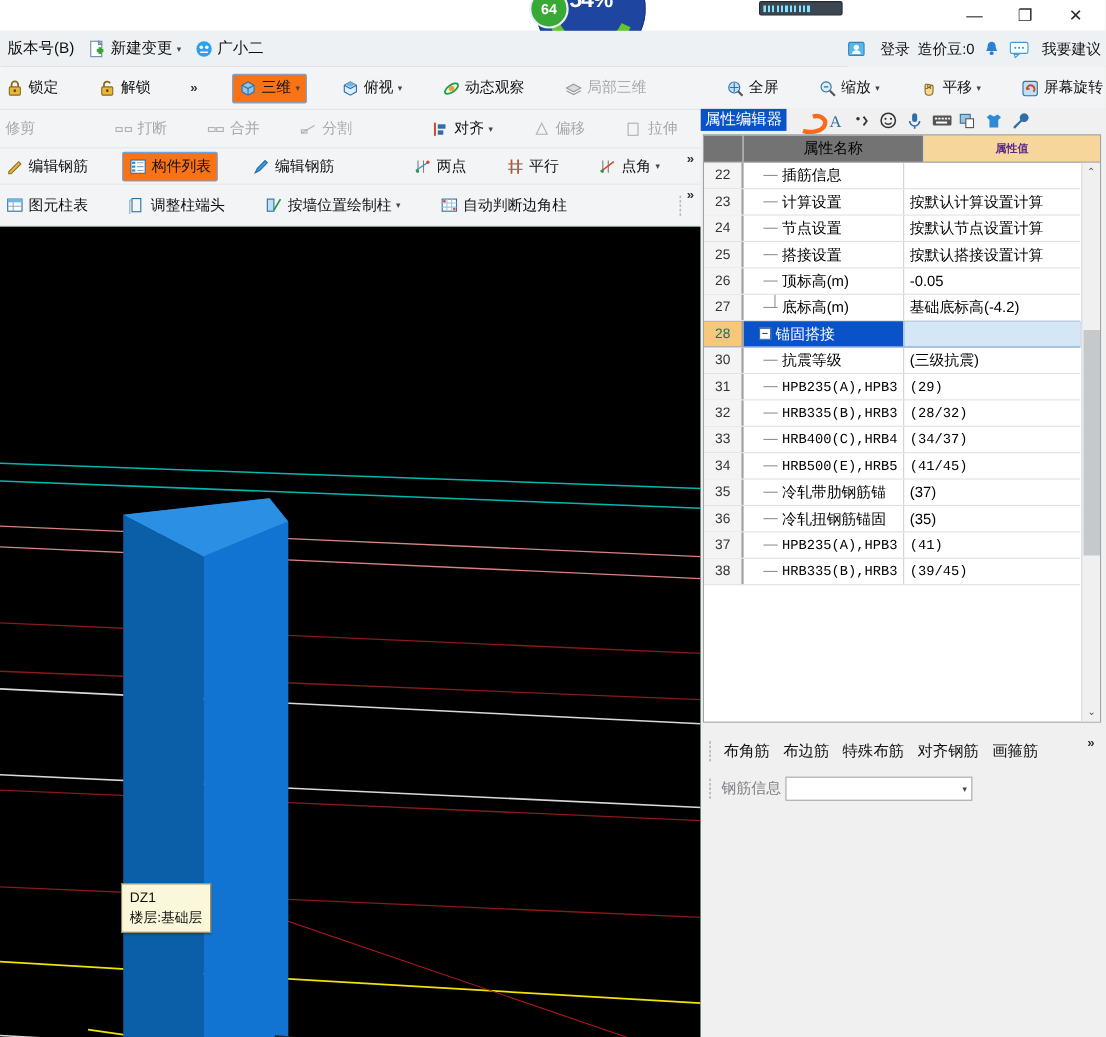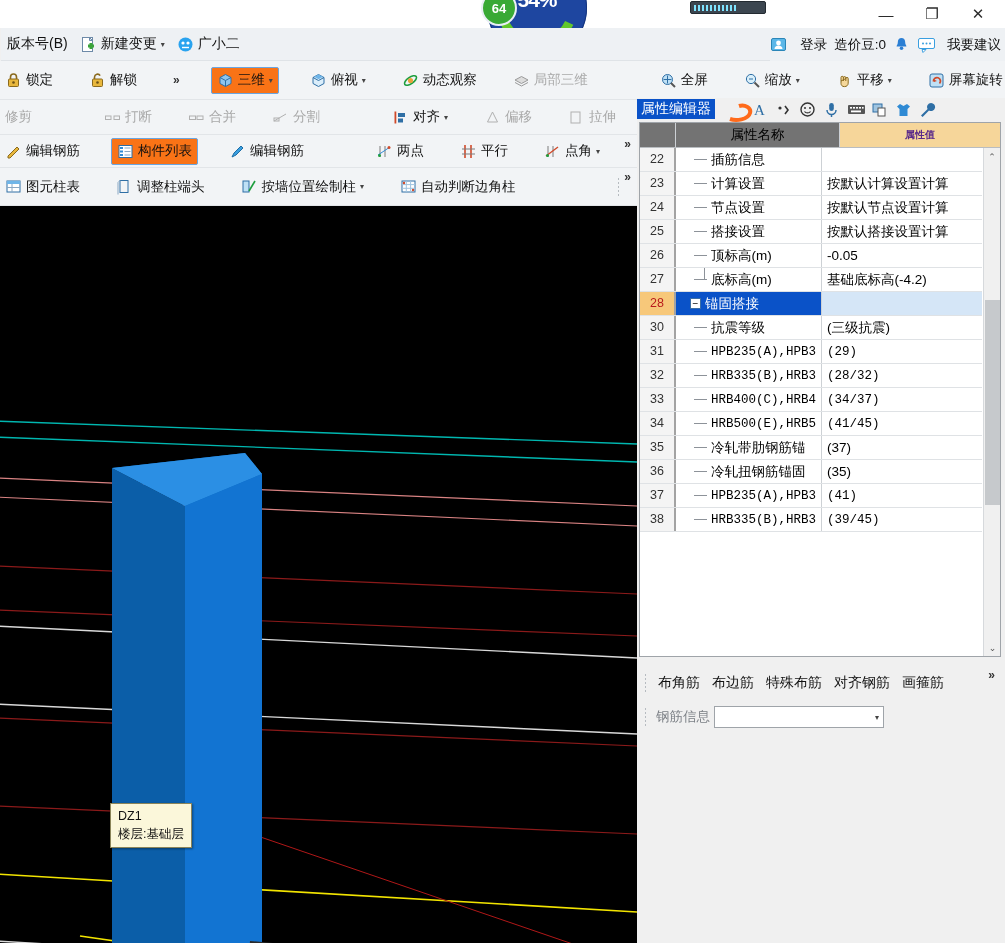--- a/index.html
+++ b/index.html
@@ -81,21 +81,21 @@
   .rows{position:absolute;left:0;top:25px;right:18px;bottom:0;}
   .row{display:flex;height:24px;border-bottom:1px solid #dfe2e5;font-size:13.5px;color:#000;}
   .c-idx{width:36px;background:#f4f4f4;border-right:2px solid #a3a3a3;text-align:center;
     line-height:23px;font-size:12.5px;color:#333;font-family:"Liberation Sans",sans-serif;}
   .c-name{flex:1;border-right:1px solid #cdd1d5;display:flex;align-items:center;gap:4px;padding-left:8px;overflow:hidden;}
   .c-val{width:160px;display:flex;align-items:center;padding-left:5px;overflow:hidden;white-space:nowrap;}
   .dash{display:inline-block;width:13px;height:1px;background:#8d9299;flex:none;margin-left:10px;}
   .lastdash{position:relative;}
   .lastdash::before{content:"";position:absolute;left:10px;top:-12px;width:1px;height:12px;background:#8d9299;}
   .row.group{background:#0a52c8;color:#fff;}
-  .row.group .c-idx{background:#f7c87a;color:#b91c1c;}
+  .row.group .c-idx{background:#f7c87a;color:#0f766e;}
   .row.group .c-val{background:#d5e6f7;}
   .expander{width:11px;height:11px;border:1px solid #3b6ea5;background:#fff;color:#000;
     font-size:10px;line-height:9px;text-align:center;margin-left:6px;flex:none;}
   .row .blue{color:#1414c8;}
   .mono{font-family:"Liberation Mono","DejaVu Sans Mono",monospace;font-size:12.5px;}
 
   .vsb{position:absolute;right:0;top:25px;width:17px;bottom:0;background:#f0f0f0;border-left:1px solid #d6d9dc;}
   .vsb .arr{height:17px;display:flex;align-items:center;justify-content:center;font-size:9px;color:#555;}
   .vsb .thumb{position:absolute;left:1px;width:15px;top:152px;height:205px;background:#c6c9cc;}
 

